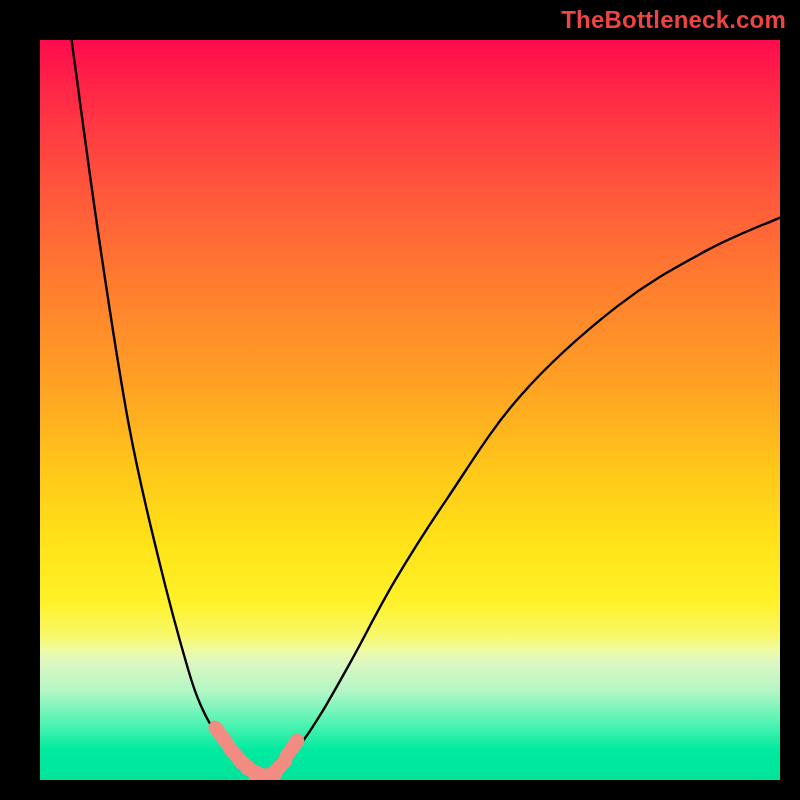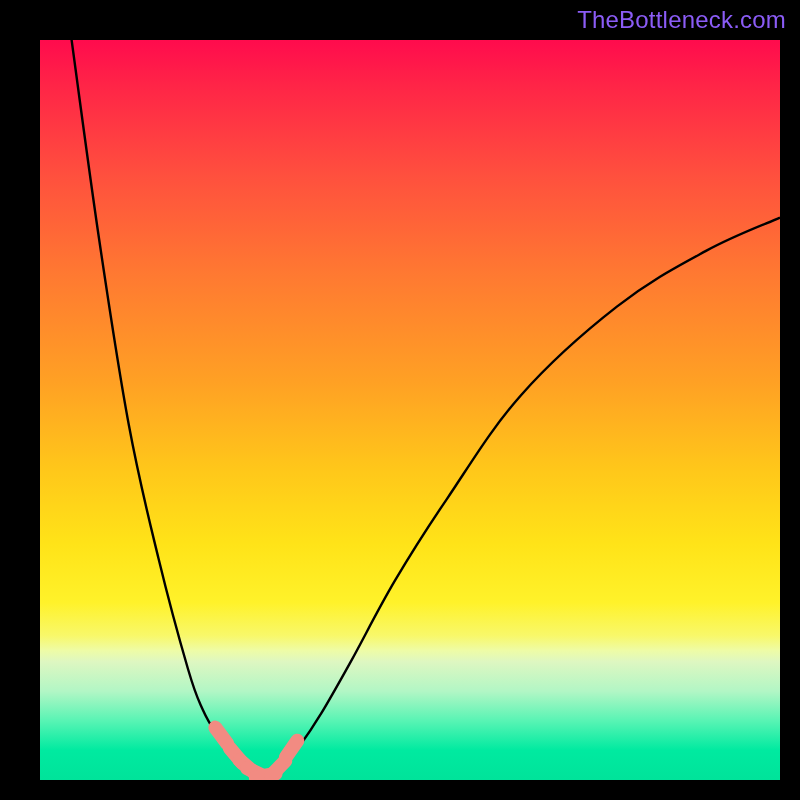--- a/index.html
+++ b/index.html
@@ -53,22 +53,22 @@
     inset: 0;
     width: 100%;
     height: 100%;
   }
   .watermark {
     position: absolute;
     top: 6px;
     right: 14px;
     font-family: Arial, Helvetica, sans-serif;
     font-size: 24px;
-    font-weight: 400;
-    color: #8b5cf6;
+    font-weight: 700;
+    color: #ef4444;
     letter-spacing: 0.2px;
     user-select: none;
   }
 </style>
 </head>
 <body>
 
 <div class="frame">
   <div class="watermark">TheBottleneck.com</div>
 

